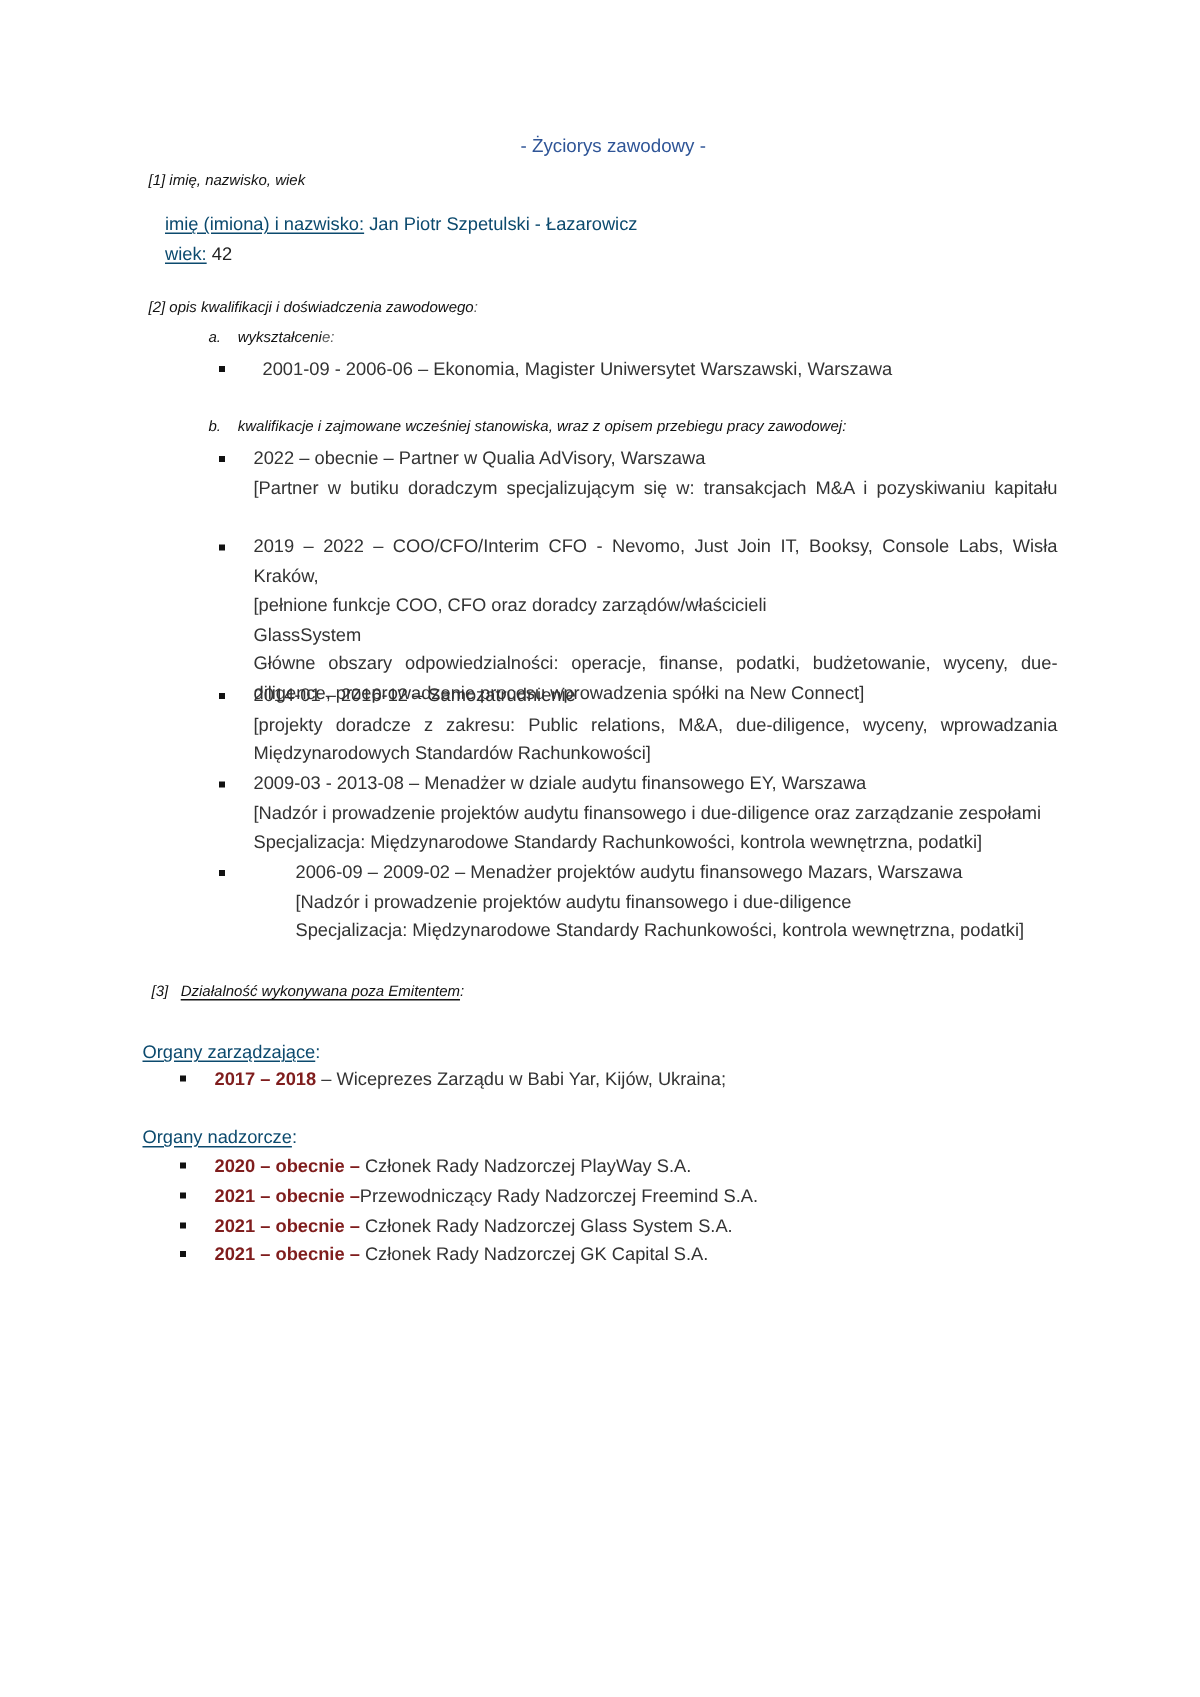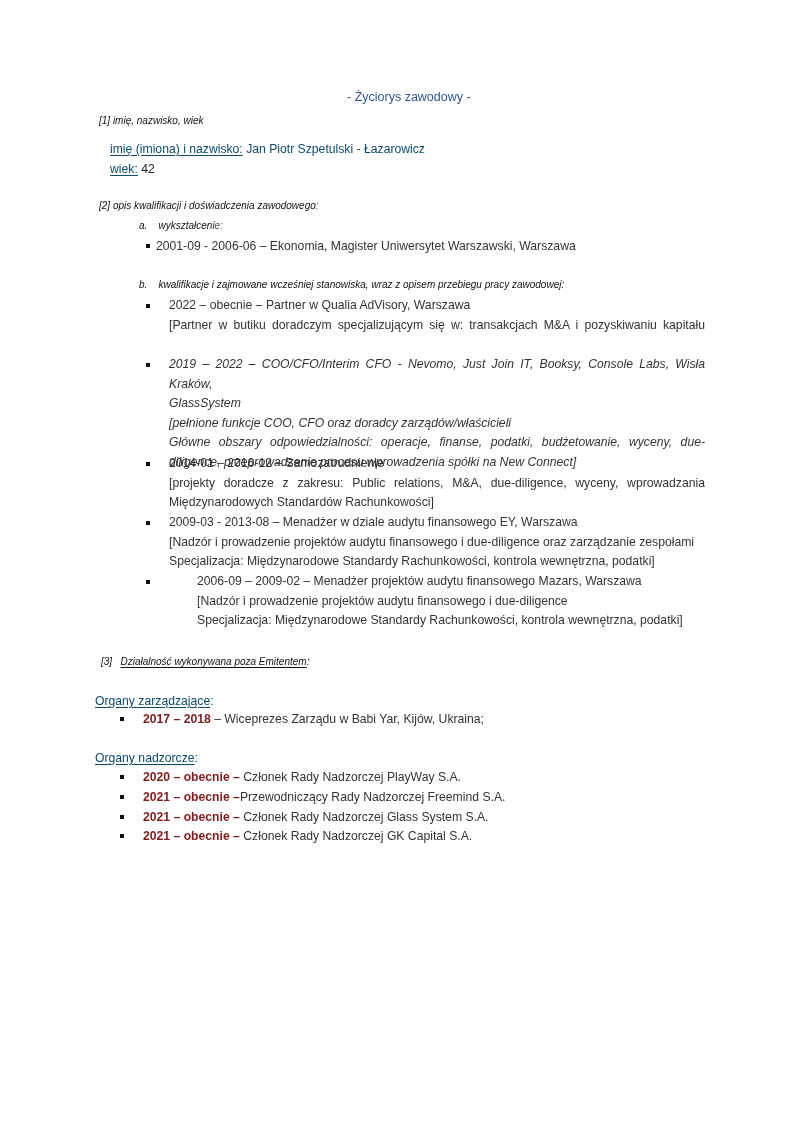--- a/index.html
+++ b/index.html
@@ -34,37 +34,37 @@
 </div>
 
 <div class="abs sect" style="left:99px; top:200px;">
   <span>[2]   opis kwalifikacji i doświadczenia zawodowego</span><span style="font-style:italic;color:#555;">:</span>
 </div>
 
 <div class="abs sect" style="left:139px; top:220px;">
   <span>a.</span>&nbsp;&nbsp;&nbsp;&nbsp;<span>wykształceni</span><span style="color:#555;">e:</span>
 </div>
 <div class="bullet" style="left:146px; top:244px;"></div>
-<div class="abs gray" style="left:156px; top:239px;">2001-09 - 2006-06 – Ekonomia, Magister Uniwersytet Warszawski, Warszawa</div>
+<div class="abs gray" style="left:175px; top:239px;">2001-09 - 2006-06 – Ekonomia, Magister Uniwersytet Warszawski, Warszawa</div>
 
 <div class="abs sect" style="left:139px; top:279px;">
   <span>b.</span>&nbsp;&nbsp;&nbsp;&nbsp;<span>kwalifikacje i zajmowane wcześniej stanowiska, wraz z opisem przebiegu pracy zawodowej:</span>
 </div>
 
 <div class="bullet" style="left:146px; top:304px;"></div>
 <div class="para gray" style="left:169px; top:296px; width:536px;">
   <span>2022 – obecnie – Partner w Qualia AdVisory, Warszawa</span>
   <span class="justify-line">[Partner w butiku doradczym specjalizującym się w: transakcjach M&amp;A i pozyskiwaniu kapitału</span>
 </div>
 
 <div class="bullet" style="left:146px; top:363px;"></div>
-<div class="para gray" style="left:169px; top:355px; width:536px;font-style:italic;">
+<div class="para gray" style="left:169px; top:355px; width:536px;">
   <span class="justify-line">2019 – 2022 – COO/CFO/Interim CFO - Nevomo, Just Join IT, Booksy, Console Labs, Wisła Kraków,</span>
+  <span>[pełnione funkcje COO, CFO oraz doradcy zarządów/właścicieli</span>
   <span>GlassSystem</span>
-  <span>[pełnione funkcje COO, CFO oraz doradcy zarządów/właścicieli</span>
   <span class="justify-line">Główne obszary odpowiedzialności: operacje, finanse, podatki, budżetowanie, wyceny, due-</span>
   <span>diligence, przeprowadzenie procesu wprowadzenia spółki na New Connect]</span>
 </div>
 
 <div class="bullet" style="left:146px; top:462px;"></div>
 <div class="para gray" style="left:169px; top:454px; width:536px;">
   <span>2014-01 – 2016-12 – Samozatrudnienie</span>
   <span class="justify-line">[projekty doradcze z zakresu: Public relations, M&amp;A, due-diligence, wyceny, wprowadzania</span>
   <span>Międzynarodowych Standardów Rachunkowości]</span>
 </div>

